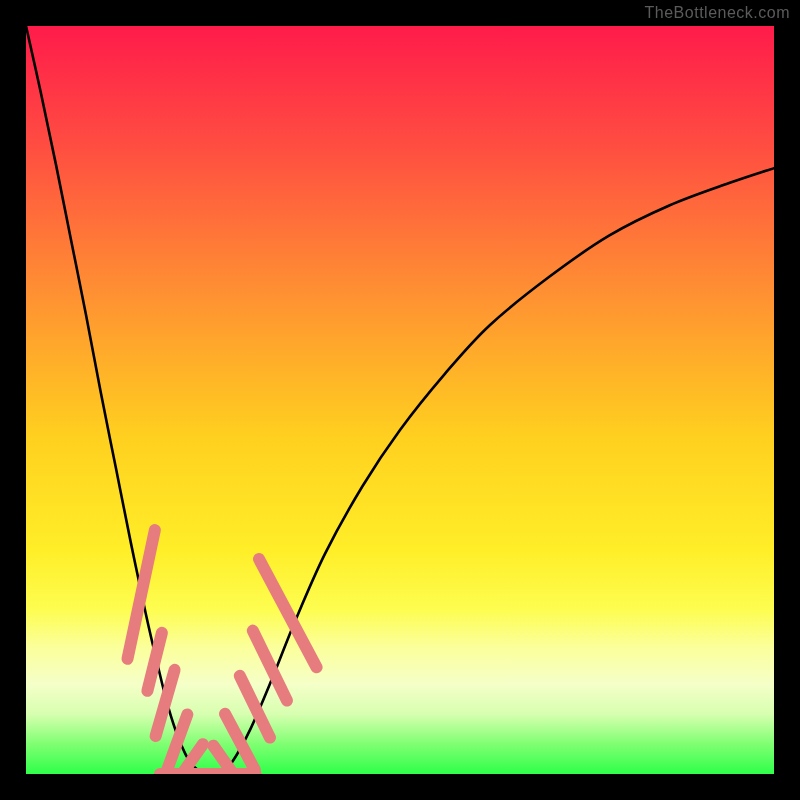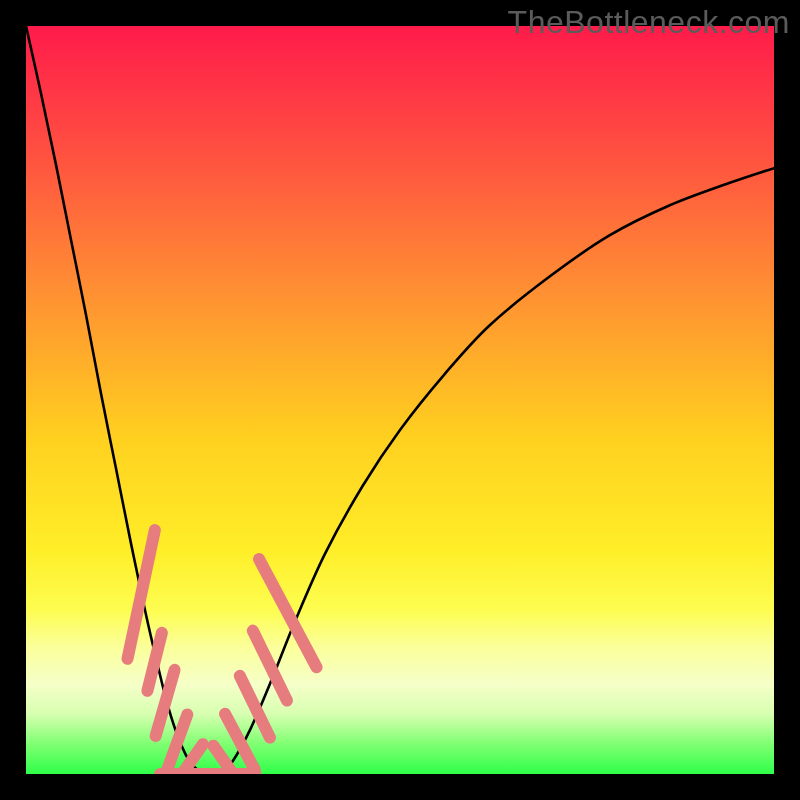--- a/index.html
+++ b/index.html
@@ -37,21 +37,21 @@
     left: 0;
     top: 0;
     width: 748px;
     height: 748px;
   }
   .watermark {
     position: absolute;
     top: 4px;
     right: 10px;
     color: #5b5b5b;
-    font-size: 32px;
+    font-size: 16px;
     letter-spacing: 0.5px;
     font-family: Arial, Helvetica, sans-serif;
   }
 </style>
 </head>
 <body>
 
 <div class="frame">
   <svg class="chart-svg" viewBox="0 0 748 748" preserveAspectRatio="none">
     <path id="curve-path" fill="none" stroke="#000000" stroke-width="2.6" stroke-linecap="round" d="M 0.00 0.00 C 2.49 11.22 9.97 44.26 14.96 67.32 C 19.95 90.38 24.93 114.07 29.92 138.38 C 34.91 162.69 39.89 188.25 44.88 213.18 C 49.87 238.11 54.85 262.42 59.84 287.98 C 64.83 313.54 69.81 340.96 74.80 366.52 C 79.79 392.08 84.77 416.39 89.76 441.32 C 94.75 466.25 99.73 491.81 104.72 516.12 C 109.71 540.43 115.32 567.23 119.68 587.18 C 124.04 607.13 127.16 620.22 130.90 635.80 C 134.64 651.38 138.38 667.59 142.12 680.68 C 145.86 693.77 149.60 704.99 153.34 714.34 C 157.08 723.69 160.20 731.17 164.56 736.78 C 168.92 742.39 174.53 746.13 179.52 748.00 C 184.51 749.87 190.12 749.87 194.48 748.00 C 198.84 746.13 200.71 744.26 205.70 736.78 C 210.69 729.30 217.54 717.46 224.40 703.12 C 231.26 688.78 239.36 668.84 246.84 650.76 C 254.32 632.68 260.55 615.23 269.28 594.66 C 278.01 574.09 287.98 549.78 299.20 527.34 C 310.42 504.90 324.13 480.59 336.60 460.02 C 349.07 439.45 360.29 422.62 374.00 403.92 C 387.71 385.22 403.92 365.27 418.88 347.82 C 433.84 330.37 446.31 315.41 463.76 299.20 C 481.21 282.99 503.65 265.54 523.60 250.58 C 543.55 235.62 563.49 221.28 583.44 209.44 C 603.39 197.60 623.33 188.25 643.28 179.52 C 663.23 170.79 685.67 163.31 703.12 157.08 C 720.57 150.85 740.52 144.61 748.00 142.12"></path>

